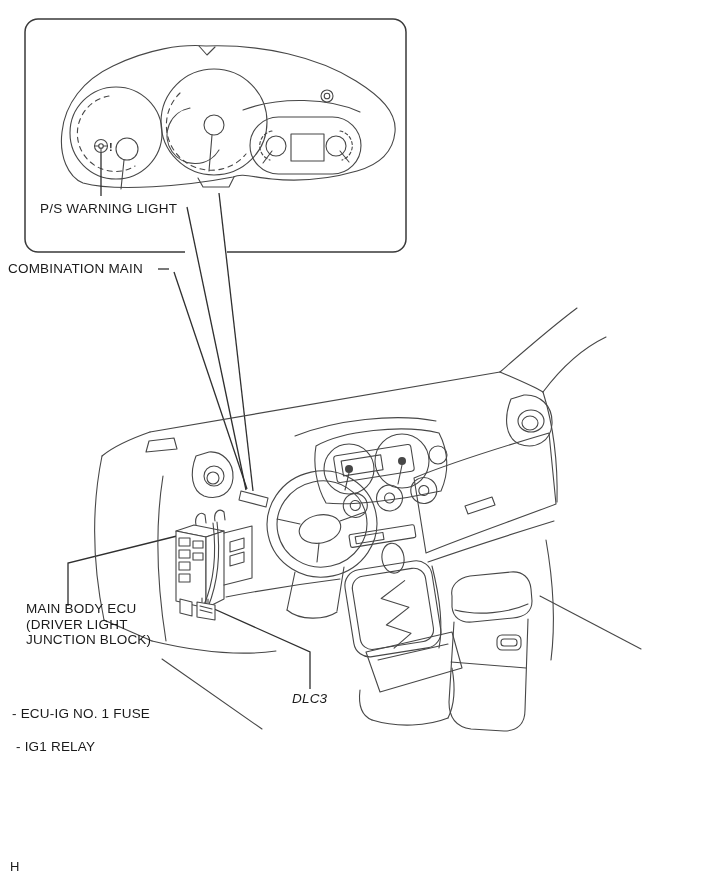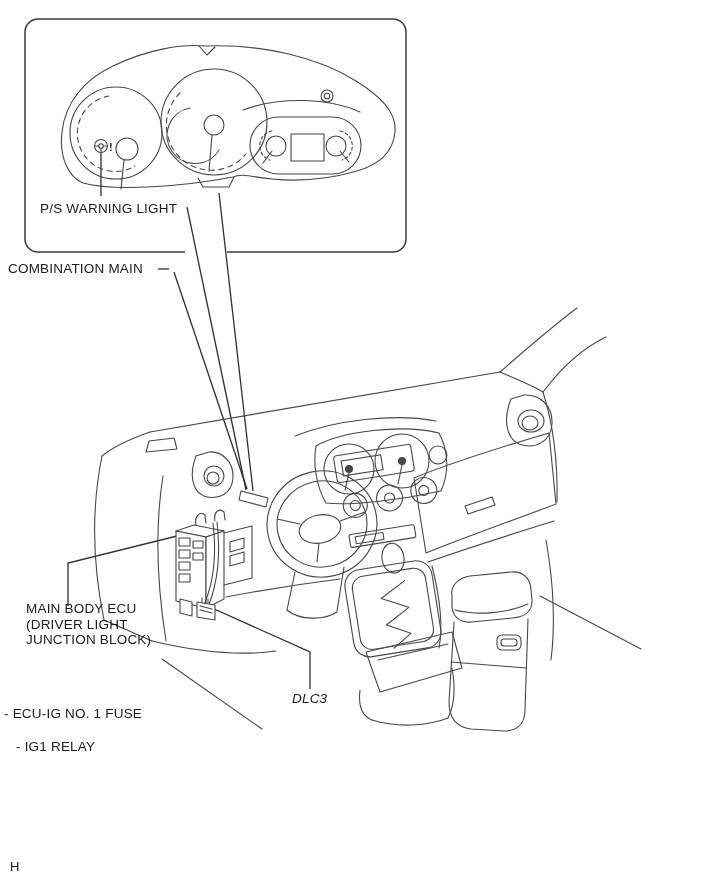--- a/index.html
+++ b/index.html
@@ -238,21 +238,21 @@
   <div class="lbl" style="left:40px;top:201px;">P/S WARNING LIGHT</div>
 
   <div class="lbl" style="left:8px;top:261px;">COMBINATION MAIN</div>
 
   <div class="lbl" style="left:4px;top:601px;margin-left:22px;">
     <span>MAIN BODY ECU</span>
     <span>(DRIVER LIGHT</span>
     <span>JUNCTION BLOCK)</span>
   </div>
 
-  <div class="lbl" style="left:4px;top:706px;">- ECU-IG NO. 1 FUSE</div>
+  <div class="lbl" style="left:12px;top:706px;">- ECU-IG NO. 1 FUSE</div>
 
   <div class="lbl" style="left:16px;top:739px;">- IG1 RELAY</div>
 
   <div class="lbl" style="left:292px;top:691px;font-style:italic;">DLC3</div>
 
   <div class="footer-mark">H</div>
 
 </div>
 
 </body></html>

